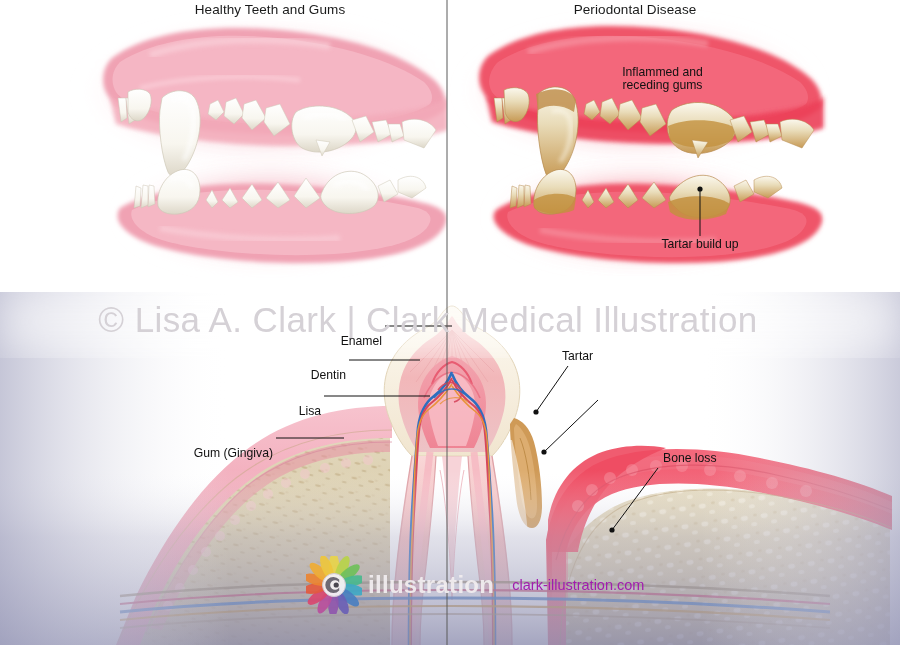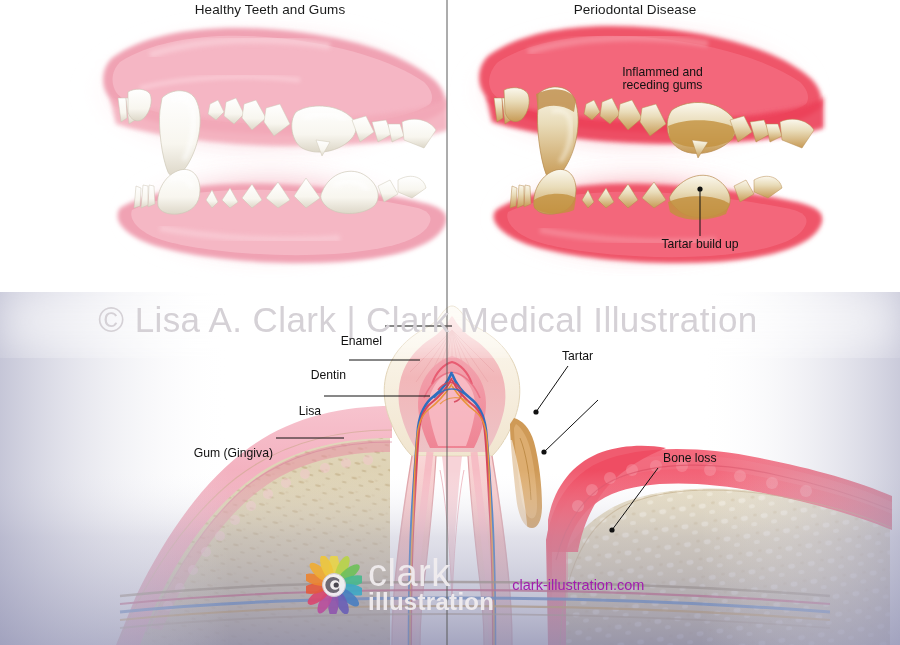--- a/index.html
+++ b/index.html
@@ -543,21 +543,20 @@
             <ellipse cx="0" cy="-19" rx="5.2" ry="13" fill="#eec63c" opacity=".92" transform="rotate(338)"></ellipse>
           </g>
           <circle cx="0" cy="0" r="11.5" fill="#f4f1f3" opacity=".95"></circle>
           <circle cx="0" cy="0" r="11.5" fill="none" stroke="#cfc9d2" stroke-width="1"></circle>
           <path d="M5.2,-5.4 A8,8 0 1 0 5.2,5.4 L5.2,2.2 A4.8,4.8 0 1 1 5.2,-2.2 Z" fill="#6e6a74"></path>
           <circle cx="2.2" cy="0" r="2.6" fill="#4a4750"></circle>
         </g>
       </svg>
     </div>
     <div id="logo-word">
-      <div class="l1">clark</div>
       <div class="l2">illustration</div>
     </div>
     <div id="logo-rule"></div>
     <div id="logo-contact">
       <div>clark-illustration.com</div>
     </div>
   </div>
 
 </div>
 

